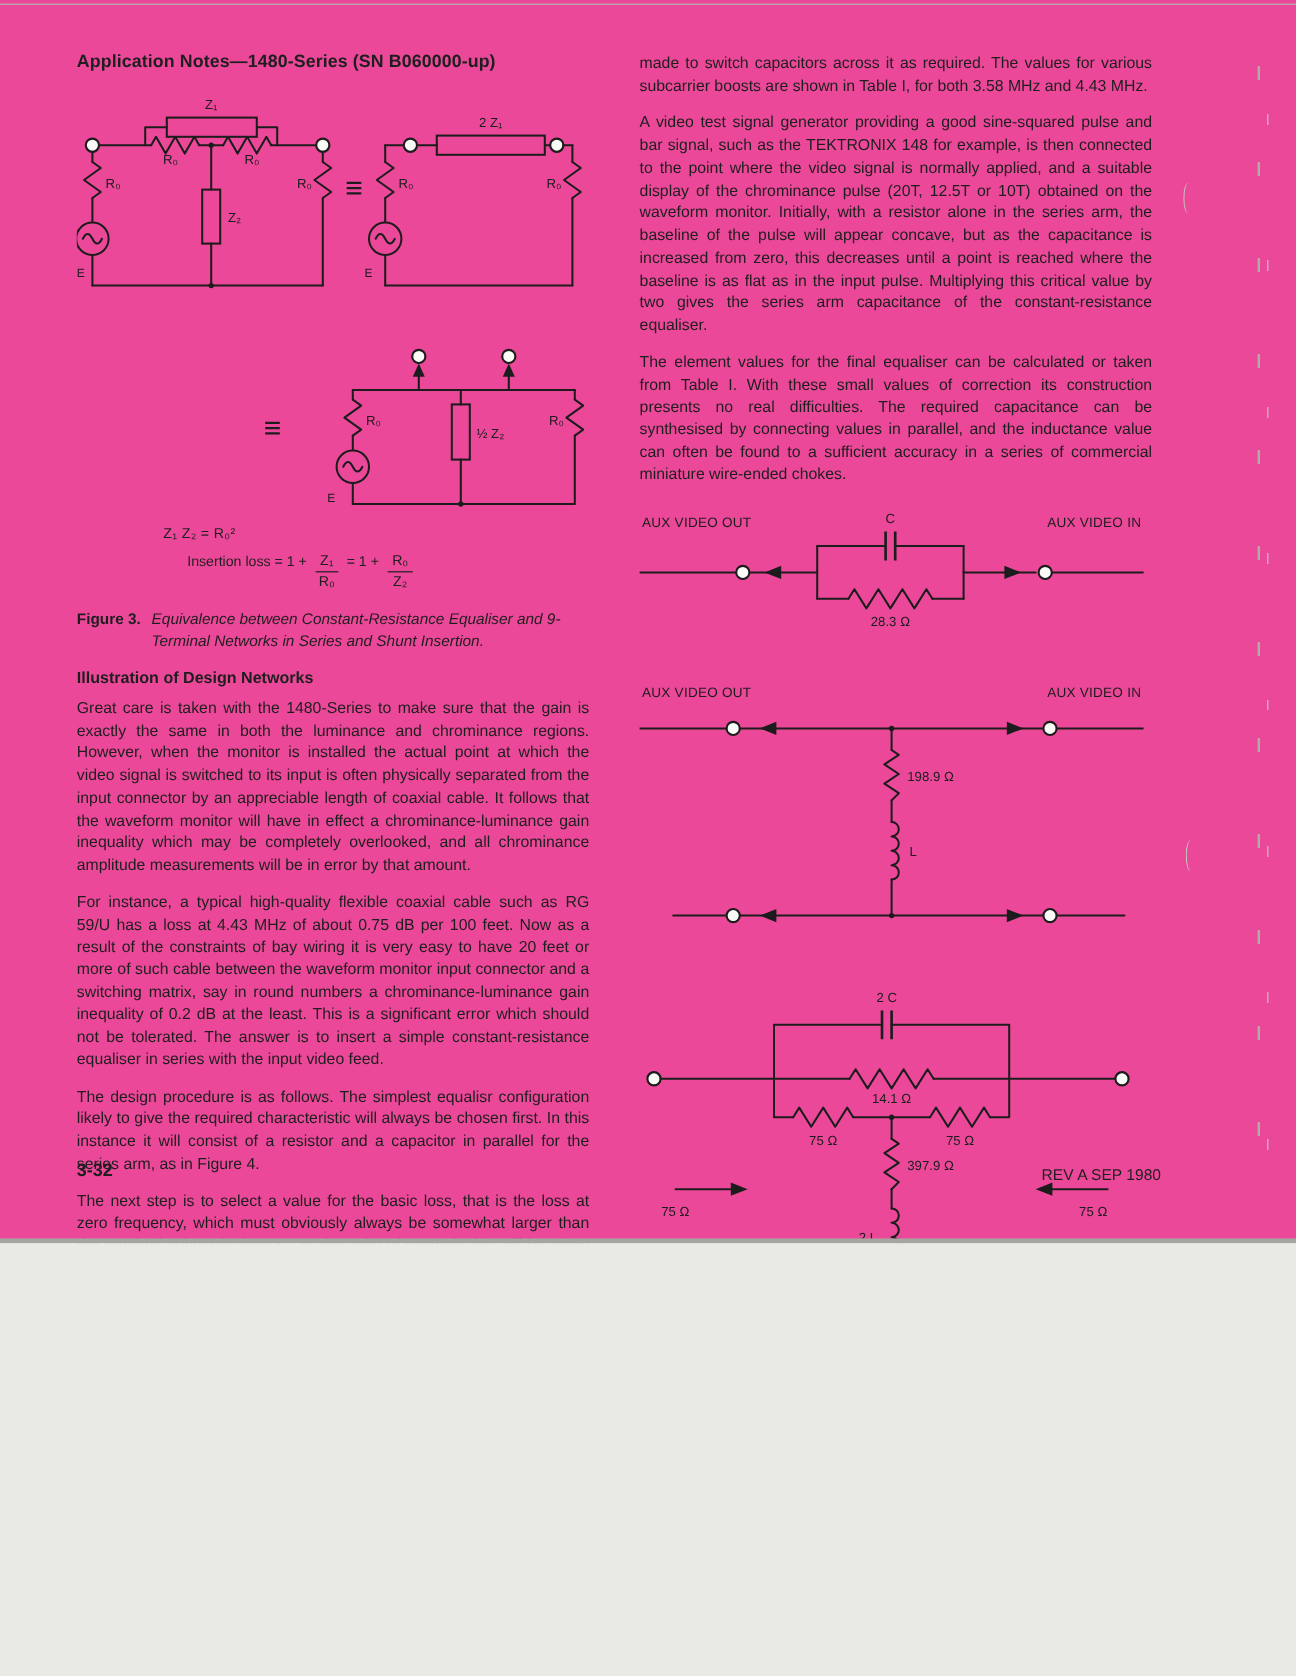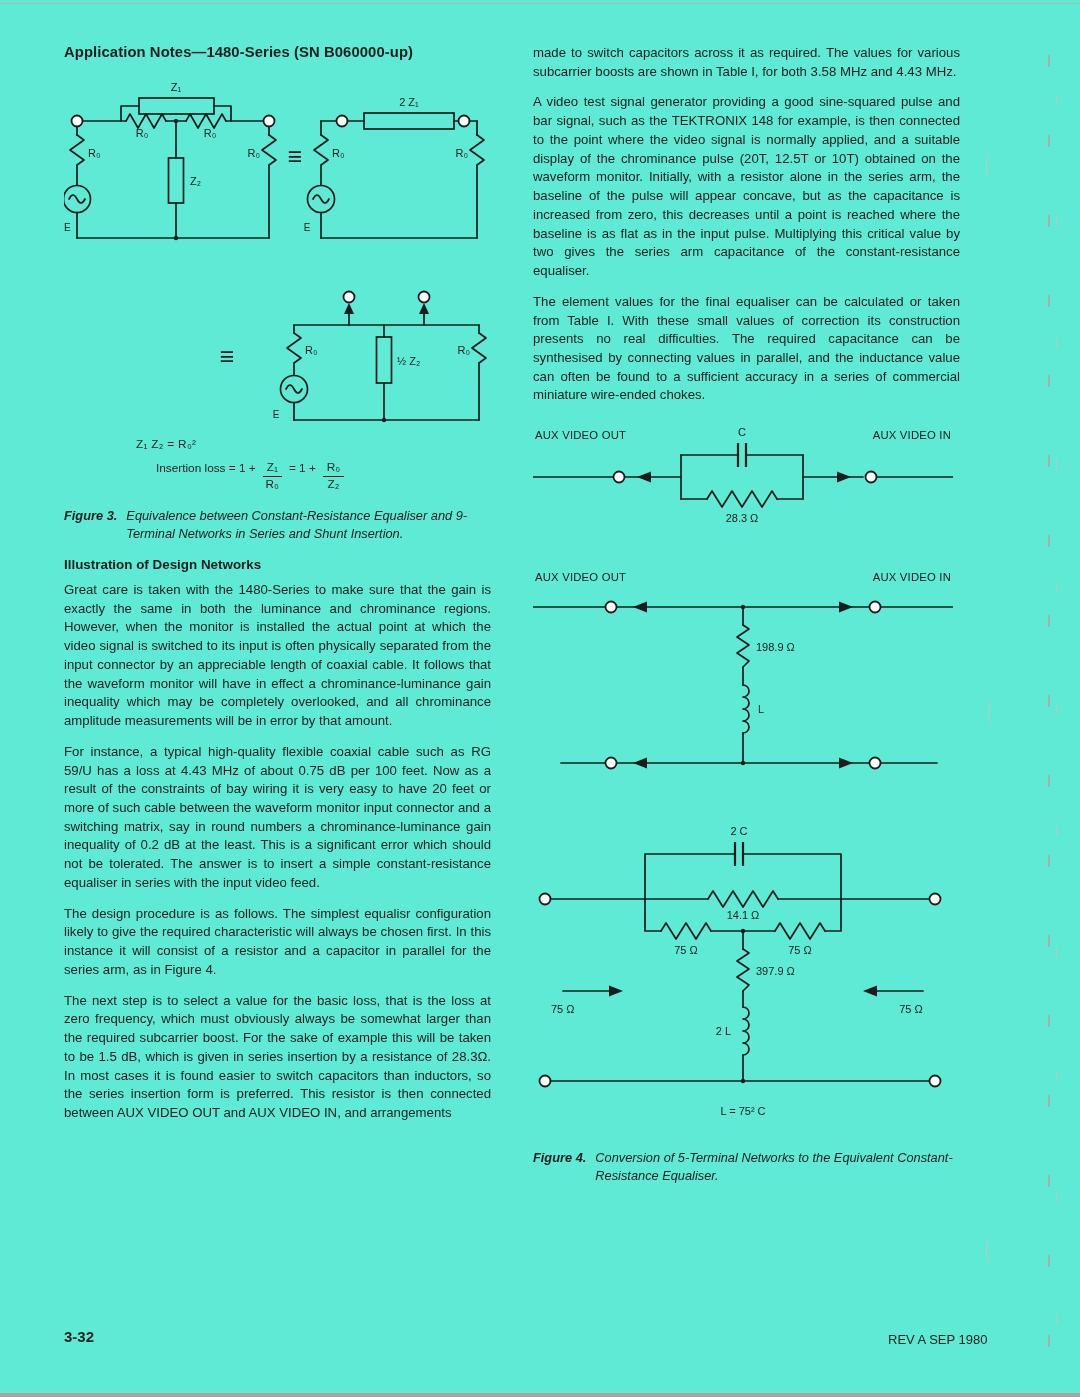--- a/index.html
+++ b/index.html
@@ -1,19 +1,19 @@
 <!DOCTYPE html>
 <html><head>
 <meta charset="utf-8">
 <style>
   * { margin:0; padding:0; box-sizing:border-box; }
   html,body { background:#e9e9e5; }
   .page {
-    position:relative; width:1080px; height:1397px; margin:0 auto;
-    background:#5eead4; color:#1e1e1e; overflow:hidden;
+    position:relative; width:1080px; height:1036px; margin:0 auto;
+    background:#ec4899; color:#1e1e1e; overflow:hidden;
     font-family:"Liberation Sans","DejaVu Sans",sans-serif;
   }
   .columns { display:flex; padding:44px 0 0 64px; gap:42px; }
   .col { width:427px; }
   h1.title { font-size:14.8px; font-weight:bold; margin-bottom:13px; letter-spacing:0.1px; }
   h2.subhead { font-size:13.4px; font-weight:bold; margin:14px 0 9px 0; }
   p.body { font-size:13.2px; line-height:1.42; text-align:justify; margin-bottom:12px; }
   svg.circuit { display:block; }
   svg text { font-size:11px; fill:#1c1c1c; font-family:"Liberation Sans","DejaVu Sans",sans-serif; }
   svg text.small { font-size:10px; }
@@ -25,26 +25,26 @@
   .node { fill:#1c1c1c; }
   .arr { fill:#1c1c1c; stroke:none; }
   .box { fill:none; stroke:#1c1c1c; stroke-width:1.7; }
   .equations { margin:10px 0 0 72px; font-size:11.8px; }
   .eq-line1 { margin-bottom:10px; letter-spacing:0.3px; }
   .eq-row { display:flex; gap:7px; margin-left:20px; }
   .frac { display:inline-flex; flex-direction:column; text-align:center; line-height:1.15; }
   .frac .num { border-bottom:1px solid #1e1e1e; padding:0 4px 1px 4px; }
   .frac .den { padding-top:1px; }
   .caption { display:flex; gap:9px; font-size:12.8px; line-height:1.4; margin-top:16px; }
-  .cap-label { font-weight:bold; font-style:italic; white-space:nowrap; }
+  .cap-label { font-weight:bold; white-space:nowrap; }
   .cap-text { font-style:italic; }
   .fig4-caption { margin-top:22px; padding-right:4px; }
   .mt20 { margin-top:20px; } .mt30 { margin-top:30px; } .mt40 { margin-top:40px; }
   .footer-page { position:absolute; left:64px; bottom:52px; font-size:15px; font-weight:bold; }
-  .footer-rev { position:absolute; left:888px; bottom:50px; font-size:13px;text-align:right; }
+  .footer-rev { position:absolute; left:868px; bottom:50px; font-size:13px;text-align:right; }
   .scan-topline { position:absolute; top:3px; left:0; right:0; height:1px; background:#b3b3ae; }
   .scan-bottom { position:absolute; bottom:0; left:0; right:0; height:4px; background:#a6a6a0; }
   .scan-dashes { position:absolute; right:30px; top:55px; bottom:45px; width:2px;
     background:repeating-linear-gradient(to bottom,#aeaea8 0 12px,transparent 12px 80px); }
   .scan-dashes2 { position:absolute; right:23px; top:95px; bottom:70px; width:1px;
     background:repeating-linear-gradient(to bottom,#c4c4be 0 9px,transparent 9px 122px); }
   .scan-paren { position:absolute; width:9px; height:26px; border-left:1.5px solid #c6c6c0;
     border-radius:50% / 50%; }
 </style>
 </head>

